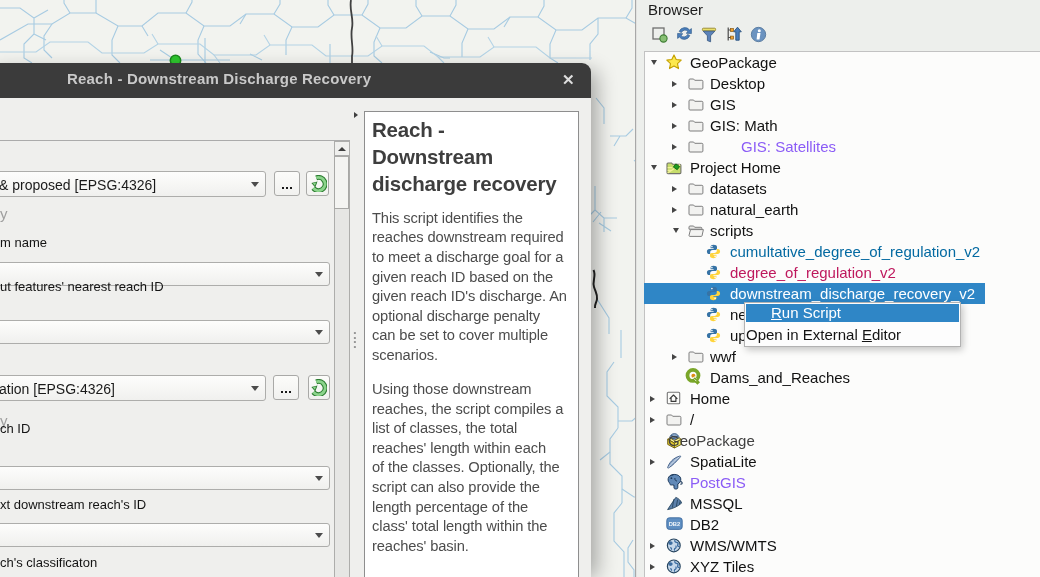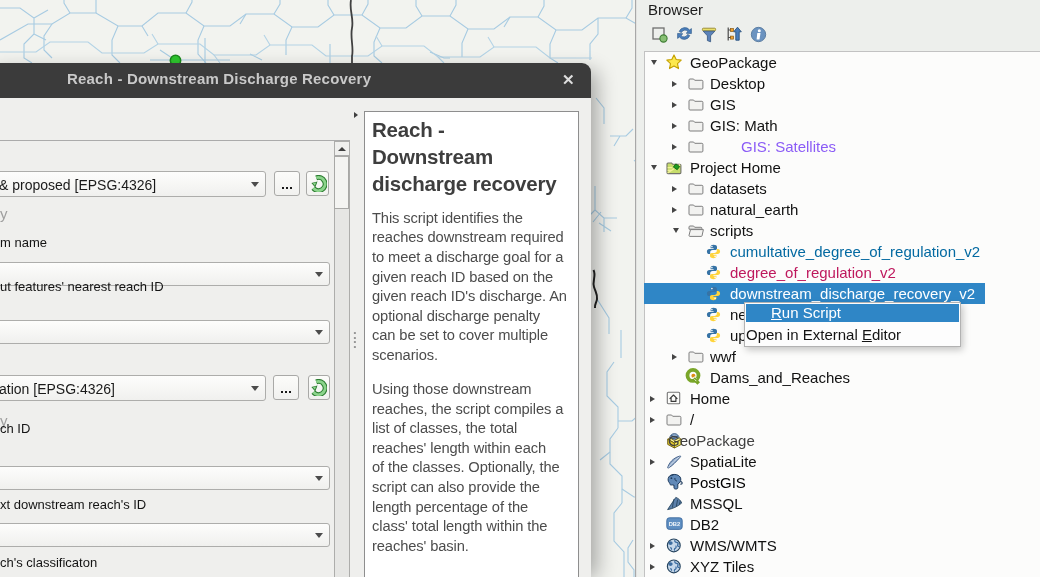--- a/index.html
+++ b/index.html
@@ -332,21 +332,21 @@
 <span class="row" style="left:690px;top:452.5px;color:#111111;">SpatiaLite</span>
 <span class="icon" style="left:666px;top:473px;">
       <svg width="17" height="17" viewBox="0 0 17 17">
         <path d="M8.1 1.4 C5.1 1.4 2.7 3.0 2.2 5.5 C1.8 7.6 2.6 9.5 4.0 10.5 C3.8 11.5 4.4 12.2 5.3 12.0 L6.1 11.8 C6.7 12.1 7.4 12.2 8.0 12.1 L8.0 14.8 C8.0 15.7 8.8 16.0 9.9 16.0 C11.1 16.0 11.8 15.6 11.8 14.7 L11.8 11.0 C13.7 10.1 15.0 8.2 14.8 5.9 C14.5 3.2 11.9 1.4 8.1 1.4 Z" fill="#6189b7" stroke="#1d3a5c" stroke-width="1"></path>
         <path d="M14.6 8.6 C15.8 8.8 16.4 9.5 16.1 10.4 C15.9 11.1 15.1 11.3 14.4 11.0" fill="none" stroke="#1d3a5c" stroke-width="1.1"></path>
         <circle cx="5.4" cy="5.2" r=".9" fill="#1d3a5c"></circle>
         <path d="M3.4 3.4 C4.4 2.6 6.0 2.3 7.3 2.6" stroke="#1d3a5c" stroke-width=".8" fill="none"></path>
         <path d="M8.9 5.0 C8.7 6.9 9.5 8.0 11.0 8.0" stroke="#1d3a5c" stroke-width="1" fill="none"></path>
       </svg>
     </span>
-<span class="row" style="left:690px;top:473.5px;color:#000000;">PostGIS</span>
+<span class="row" style="left:690px;top:473.5px;color:#8b5cf6;">PostGIS</span>
 <span class="icon" style="left:666px;top:496px;">
       <svg width="17" height="15" viewBox="0 0 17 15">
         <path d="M1.6 13.6 L9.8 1.4 C12.4 2.4 15.0 4.5 15.6 7.1 C11.4 10.8 6.6 12.7 1.6 13.6 Z" fill="#5b80ab" stroke="#27455f" stroke-width=".9" stroke-linejoin="round"></path>
         <path d="M6.4 11.5 L7.8 3.2 M10.4 10.0 L11.6 3.6 M13.4 8.4 L14.2 5.2" stroke="#27455f" stroke-width=".9" fill="none"></path>
       </svg>
     </span>
 <span class="row" style="left:690px;top:494.5px;color:#111111;">MSSQL</span>
 <span class="icon" style="left:666px;top:516px;">
       <svg width="17" height="15" viewBox="0 0 17 15">
         <rect x="0.8" y="1.8" width="15.4" height="11.6" rx="2.6" fill="#5f8fc2" stroke="#3c6a9e" stroke-width=".9"></rect>

